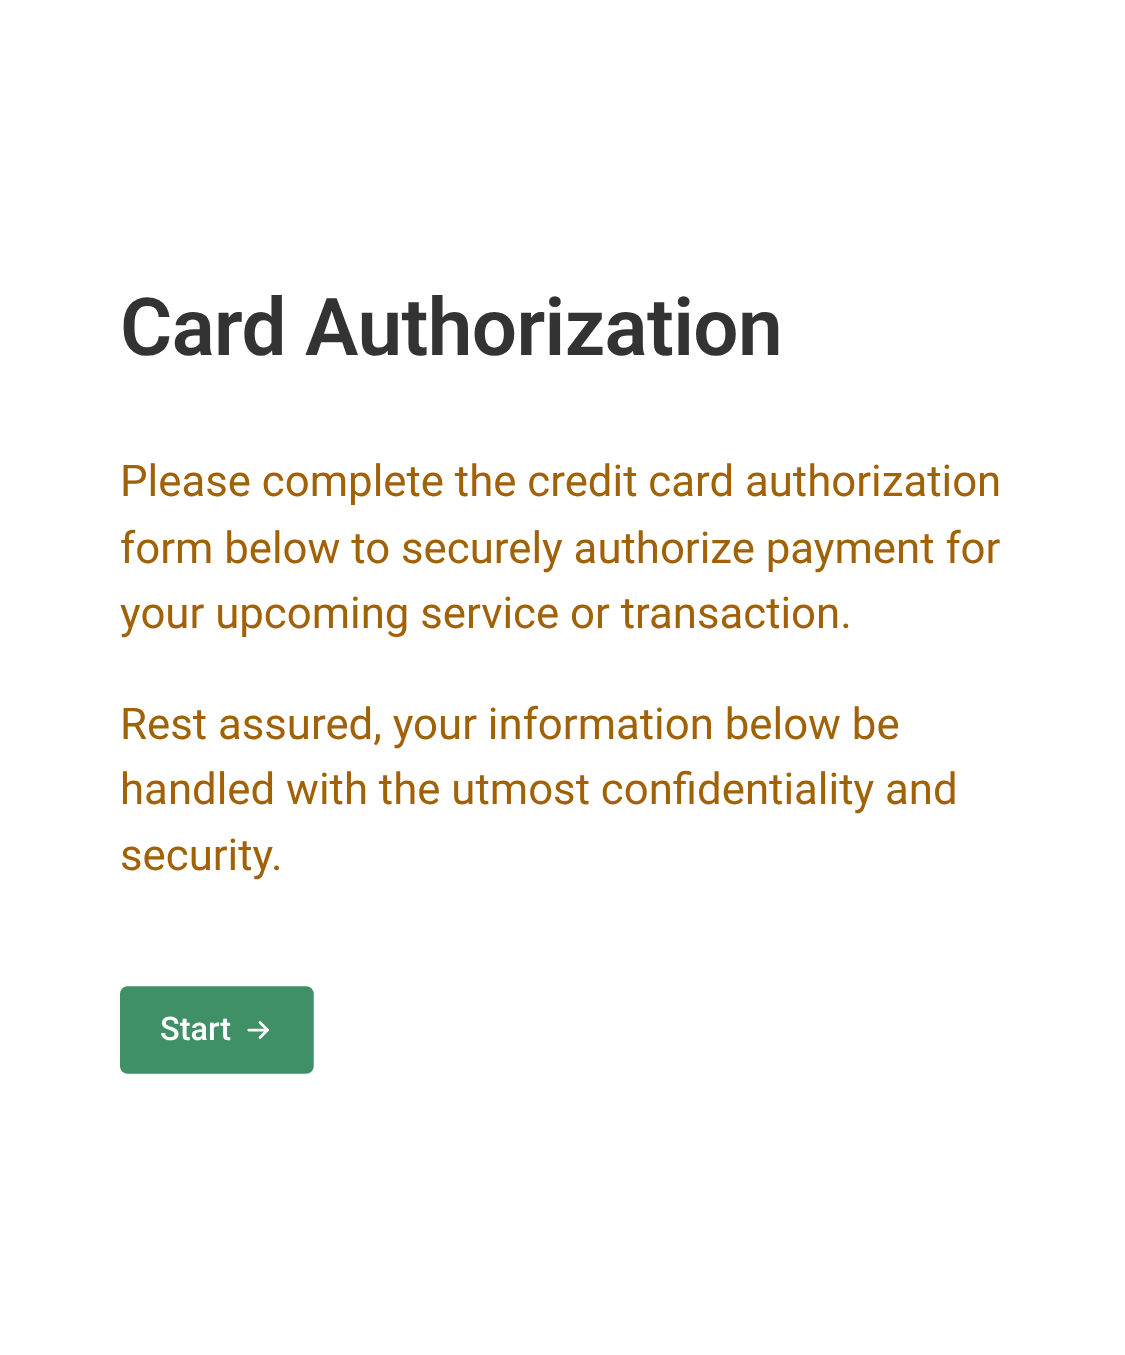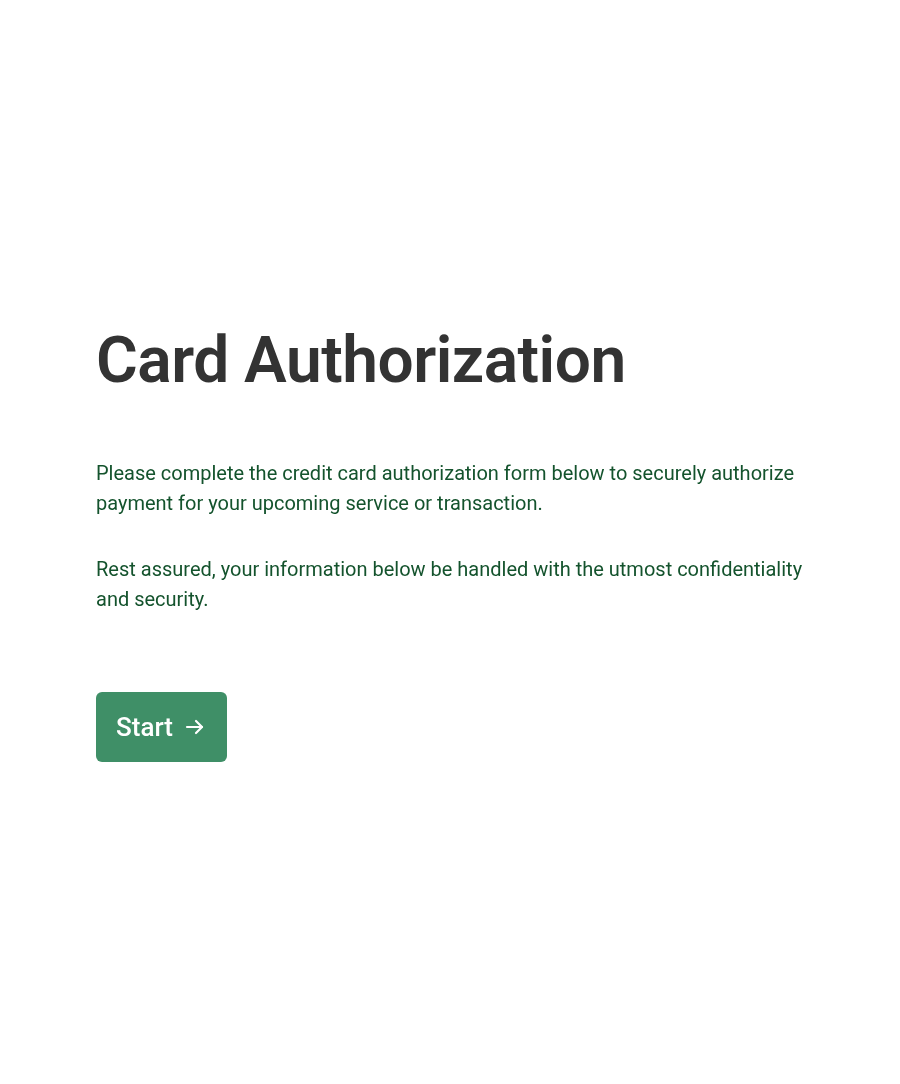--- a/index.html
+++ b/index.html
@@ -23,36 +23,36 @@
       margin-left: 24px;
     }
     .title {
       font-size: 64px;
       font-weight: 600;
       color: #333333;
       margin-bottom: 60px;
       letter-spacing: -0.5px;
     }
     .description {
-      font-size: 20px;
+      font-size: 35px;
       line-height: 1.5;
-      color: #14532d;
+      color: #a16207;
       margin-bottom: 36px;
     }
     .btn-container {
       margin-top: 42px;
     }
     .start-button {
       display: inline-flex;
       align-items: center;
       gap: 10px;
       background: #3f8f67;
       color: #ffffff;
       border: none;
-      padding: 20px 20px;
+      padding: 20px 32px;
       font-size: 26px;
       font-weight: 500;
       border-radius: 6px;
       cursor: pointer;
       font-family: inherit;
     }
     .arrow-icon {
       display: inline-flex;
       align-items: center;
     }

